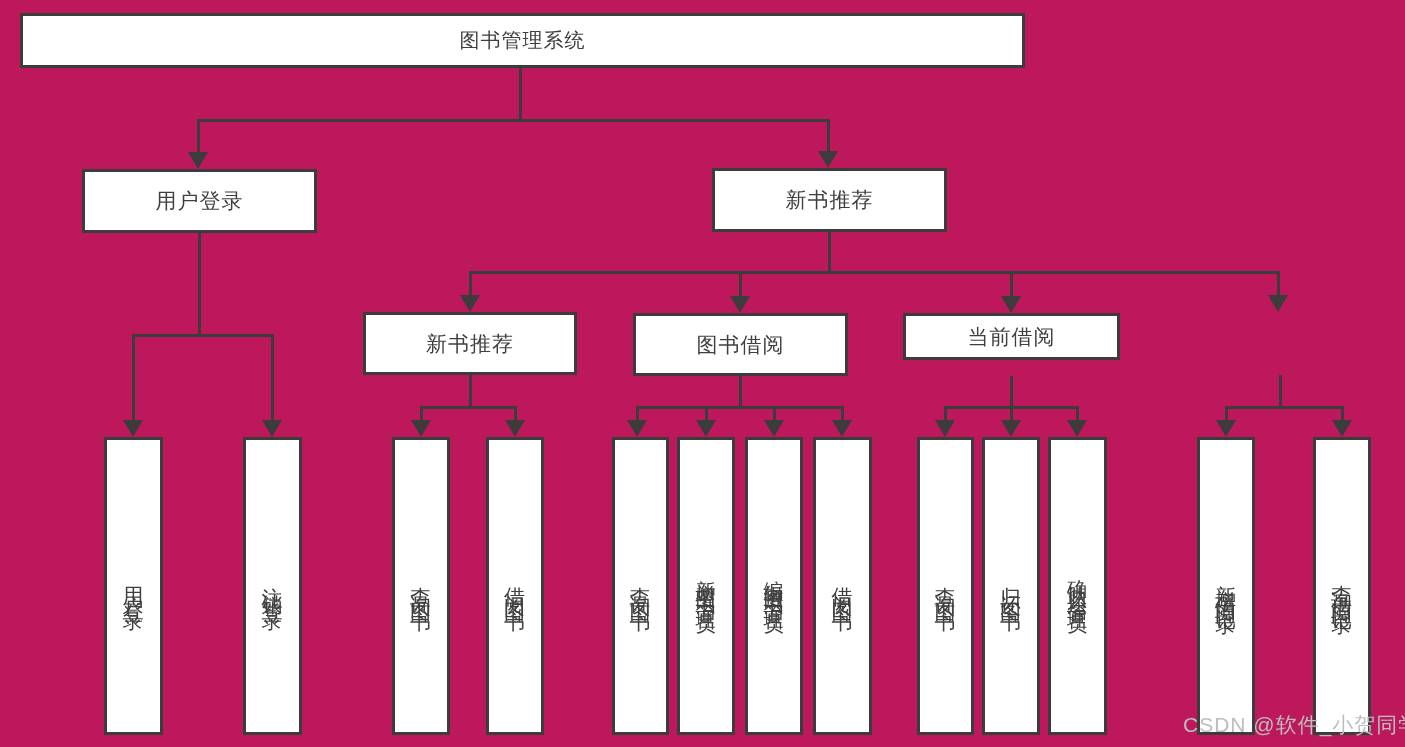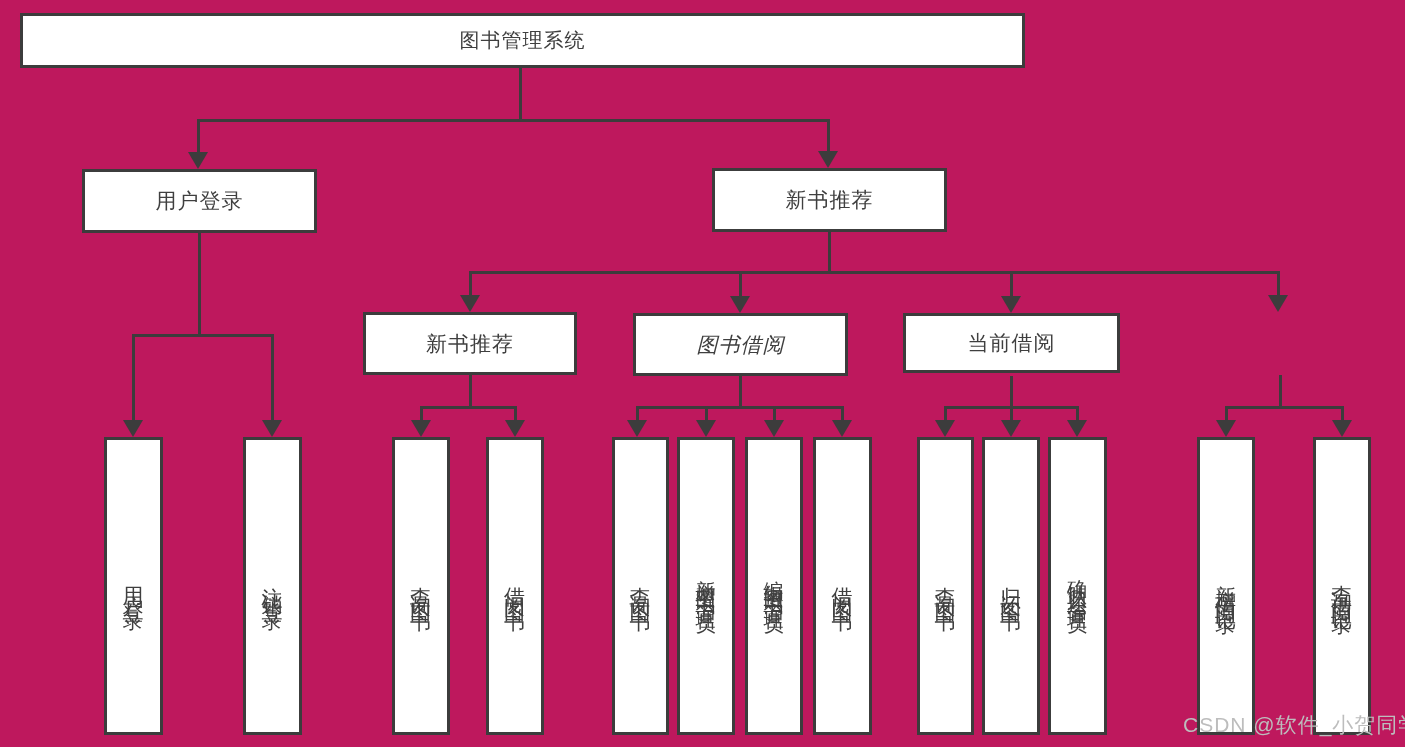--- a/index.html
+++ b/index.html
@@ -121,22 +121,22 @@
   <div class="vline" style="left:1341px;top:406px;height:20px;"></div>
   <div class="ah" style="left:1216px;top:420px;"></div>
   <div class="ah" style="left:1332px;top:420px;"></div>
 
   <div class="hbox" style="left:20px;top:13px;width:1005px;height:55px;font-size:20px;">图书管理系统</div>
 
   <div class="hbox" style="left:82px;top:169px;width:235px;height:64px;">用户登录</div>
   <div class="hbox" style="left:712px;top:168px;width:235px;height:64px;">新书推荐</div>
 
   <div class="hbox" style="left:363px;top:312px;width:214px;height:63px;font-family:Liberation Mono, monospace;">新书推荐</div>
-  <div class="hbox" style="left:633px;top:313px;width:215px;height:63px;font-style:italic;">图书借阅</div>
-  <div class="hbox" style="left:903px;top:313px;width:217px;height:60px;">当前借阅</div>
+  <div class="hbox" style="left:633px;top:313px;width:215px;height:63px;">图书借阅</div>
+  <div class="hbox" style="left:903px;top:313px;width:217px;height:47px;">当前借阅</div>
 
   <div class="vbox" style="left:104px;width:59px;">
     <span>用户登录</span>
   </div>
   <div class="vbox" style="left:243px;width:59px;">
     <span>注销登录</span>
   </div>
 
   <div class="vbox" style="left:392px;width:58px;">
     <span>查询图书</span>

